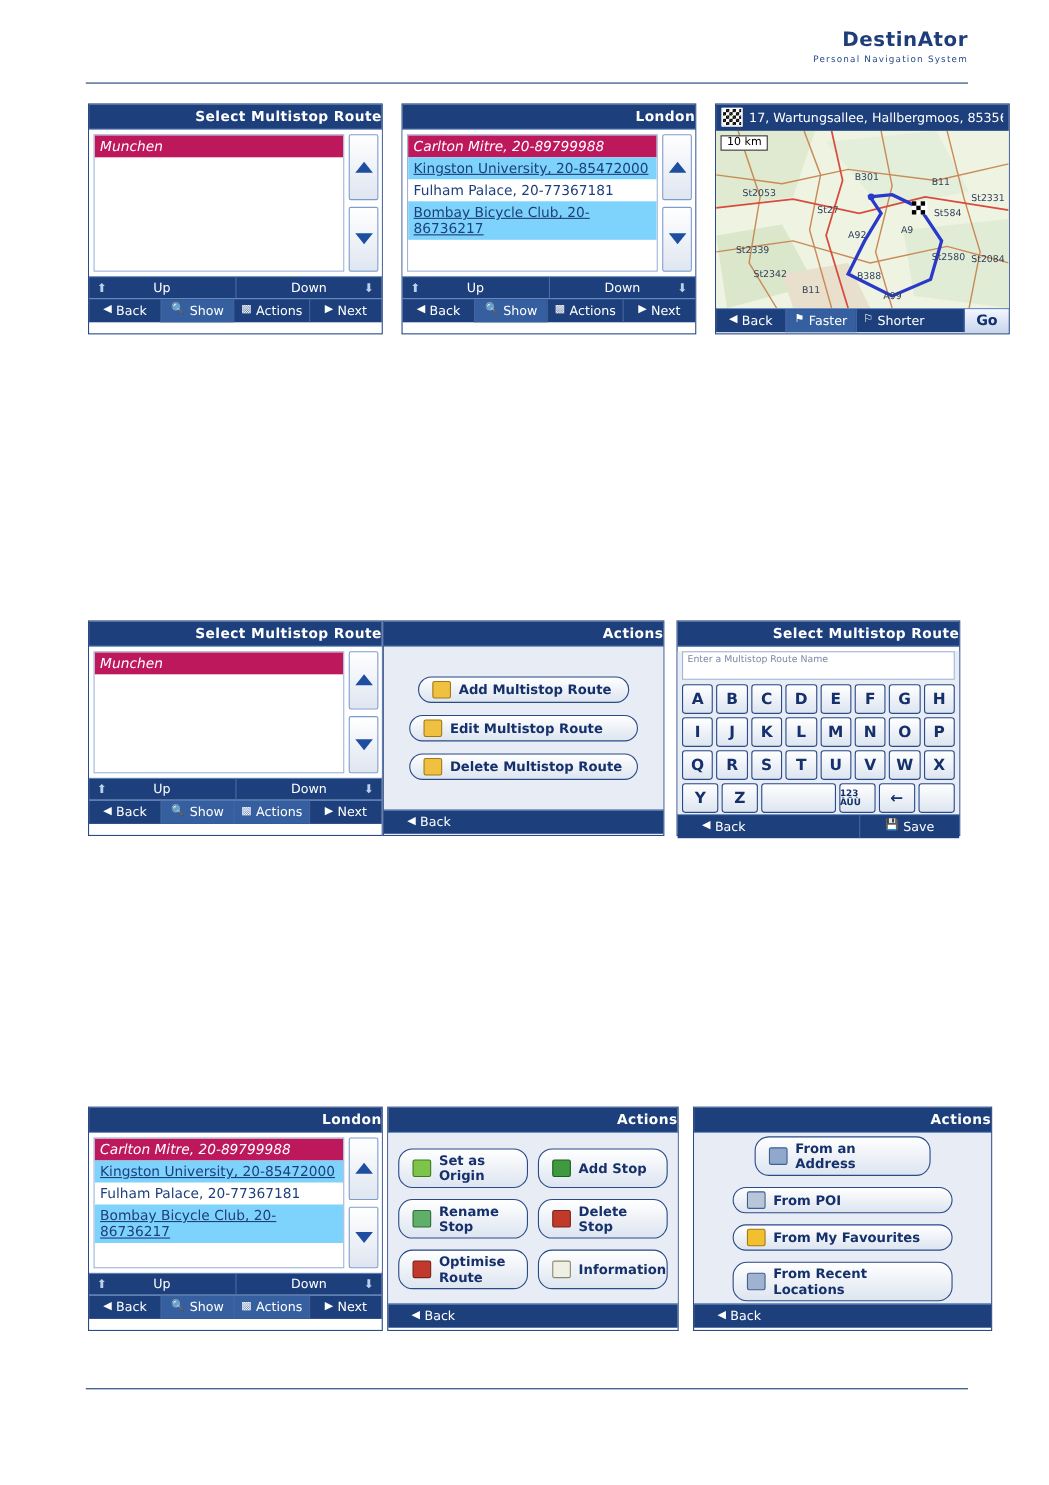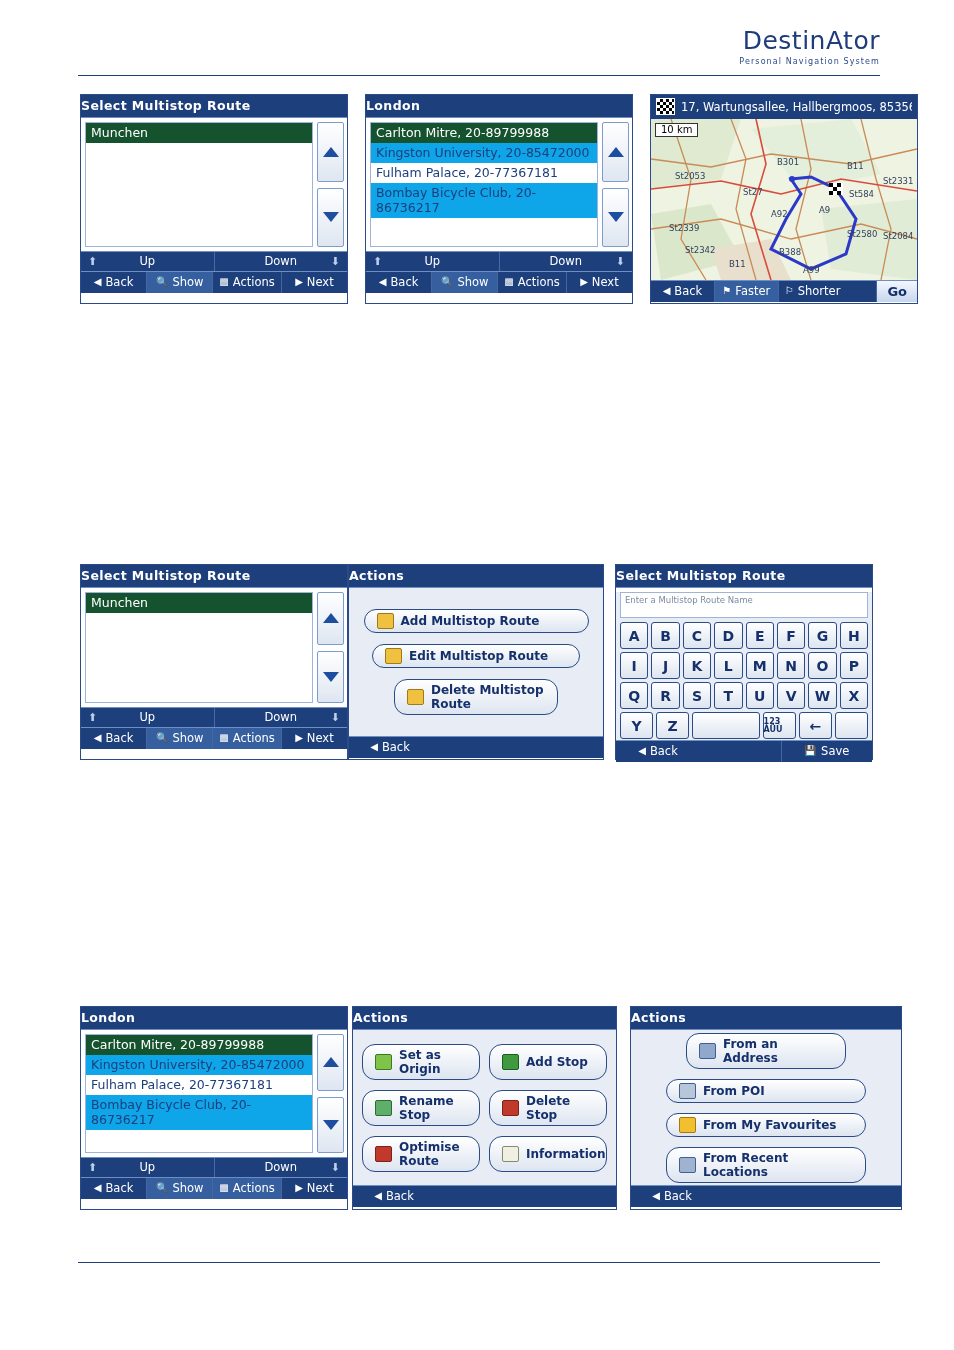--- a/index.html
+++ b/index.html
@@ -7,21 +7,21 @@
     width:954px;height:1350px;background:#ffffff;
     font-family:"Liberation Sans", sans-serif;
     position:relative;overflow:hidden;
   }
   
   .brand{
     position:absolute; right:74px; top:26px; text-align:right;
     color:#1f3d7a;
   }
   .brand .name{
-    font-size:25px; font-weight:normal; letter-spacing:.5px;
+    font-size:18px; font-weight:bold; letter-spacing:.5px;
     font-family:"DejaVu Sans", sans-serif;
   }
   .brand .sub{
     font-size:8px; letter-spacing:1.1px; color:#2a4a8c; margin-top:2px;
     font-family:"DejaVu Sans", sans-serif;
   }
   .rule-top{
     position:absolute; left:78px; right:74px; top:75px;
     border-top:1.5px solid #1f3d7a;
   }
@@ -33,43 +33,43 @@
   
   .dev{
     position:absolute;
     background:#ffffff;
     border:1px solid #2a4a88;
     box-sizing:border-box;
   }
   .titlebar{
     background:#1d3f7c;
     color:#ffffff;
-    text-align:left;
+    text-align:right;
     font-size:12.5px;
     font-weight:bold;
     letter-spacing:.4px;
     padding:3px 0 4px;
     border-bottom:1px solid #6d8fc4;
     font-family:"DejaVu Sans", sans-serif;
   }
   .listarea{
     position:relative;
     background:#ffffff;
     padding:0;
   }
   .listbox{
     position:absolute; left:4px; top:4px; right:34px; bottom:4px;
     border:1px solid #9fb4d6; background:#ffffff; overflow:hidden;
   }
   .litem{
     font-size:12.5px; color:#1d3f7c; padding:2px 5px 3px; line-height:15px;
     font-family:"DejaVu Sans", sans-serif;
   }
-  .litem.sel{ background:#14532d; color:#ffffff; }
-  .litem.alt{ background:#0ea5e9; }
+  .litem.sel{ background:#be185d; color:#ffffff;font-style:italic; }
+  .litem.alt{ background:#7dd3fc;text-decoration:underline; }
   .scroll{
     position:absolute; right:3px; top:4px; width:27px; bottom:4px;
   }
   .arrbtn{
     position:absolute; left:0; width:27px; height:calc(50% - 3px);
     background:linear-gradient(#ffffff,#dfe6f1);
     border:1px solid #7e9cc9; box-sizing:border-box; border-radius:2px;
     display:flex; align-items:center; justify-content:center;
   }
   .arrbtn.up{ top:0; } .arrbtn.dn{ bottom:0; }
@@ -371,29 +371,29 @@
     <div class="bbtn">
         <span class="gly">▶</span>
         <span>Next</span>
       </div>
   </div>
 </div>
 
 <div class="dev" style="left:348px;top:564px;width:256px;height:196px;">
   <div class="titlebar">Actions</div>
   <div class="panel" style="height:148px;display:flex;flex-direction:column;align-items:center;justify-content:center;gap:11px;">
-    <div class="pbtn" style="width:225px;">
+    <div class="pbtn" style="width:192px;">
         <span class="bi" style="background:#f0c040;border:1px solid #a07a14;"></span>
         <span>Add Multistop Route</span>
       </div>
     <div class="pbtn" style="width:208px;">
         <span class="bi" style="background:#f0c040;border:1px solid #a07a14;"></span>
         <span>Edit Multistop Route</span>
       </div>
-    <div class="pbtn" style="width:164px;">
+    <div class="pbtn" style="width:208px;text-align:center;">
         <span class="bi" style="background:#f0c040;border:1px solid #a07a14;"></span>
         <span>Delete Multistop Route</span>
       </div>
   </div>
   <div class="backbar">
     <div class="bbtn">
         <span class="gly">◀</span>
         <span>Back</span>
       </div>
   </div>

